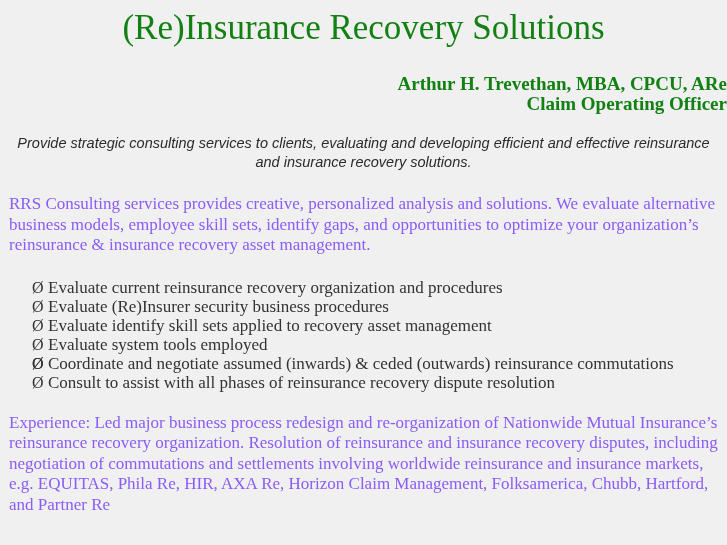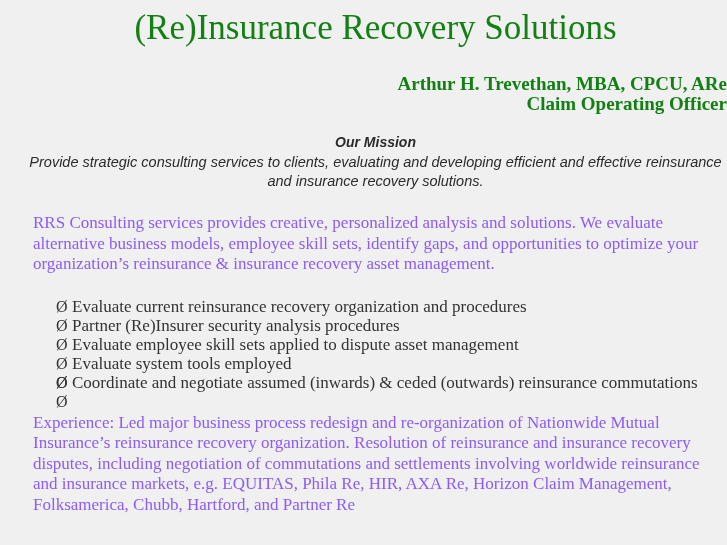--- a/index.html
+++ b/index.html
@@ -13,21 +13,20 @@
     background: #f0f0f0;
     font-family: "Liberation Serif", "DejaVu Serif", serif;
     color: #333333;
   }
   .page {
     position: relative;
     width: 727px;
     height: 528px;
     box-sizing: border-box;
     overflow: hidden;
-    padding-left: 24px;
   }
 
   
   .company-title {
     text-align: center;
     color: #128012;
     font-family: "Liberation Serif", "DejaVu Serif", serif;
     font-size: 35px;
     font-weight: 400;
     line-height: 1.15;
@@ -117,50 +116,50 @@
 <div class="page">
 
   <h1 class="company-title">(Re)Insurance Recovery Solutions</h1>
 
   <div class="person-block">
     <span class="person-name">Arthur H. Trevethan, MBA, CPCU, ARe</span>
     <span class="person-role">Claim Operating Officer</span>
   </div>
 
   <div class="mission-block">
-    <div class="mission-heading">Our Mission</div>
     <div class="mission-text">Provide strategic consulting services to clients, evaluating and developing efficient and effective reinsurance and insurance recovery solutions.</div>
   </div>
 
   <p class="body-paragraph" id="intro-paragraph">RRS Consulting services provides creative, personalized analysis and solutions. We evaluate alternative business models, employee skill sets, identify gaps, and opportunities to optimize your organization’s reinsurance &amp; insurance recovery asset management.</p>
 
   <ul class="service-list">
     <li>
       <span class="bullet-glyph">Ø</span>
       <span>Evaluate current reinsurance recovery organization and procedures</span>
     </li>
     <li>
       <span class="bullet-glyph">Ø</span>
-      <span>Partner (Re)Insurer security analysis procedures</span>
+      <span>Evaluate (Re)Insurer security business procedures</span>
     </li>
     <li>
       <span class="bullet-glyph">Ø</span>
-      <span>Evaluate employee skill sets applied to dispute asset management</span>
+      <span>Evaluate identify skill sets applied to recovery asset management</span>
     </li>
     <li>
       <span class="bullet-glyph">Ø</span>
       <span>Evaluate system tools employed</span>
     </li>
     <li>
       <span class="bullet-glyph">Ø</span>
     </li>
     <li>
       <span class="bullet-glyph">Ø</span>
       <span>Coordinate and negotiate assumed (inwards) &amp; ceded (outwards) reinsurance commutations</span>
     </li>
     <li>
       <span class="bullet-glyph">Ø</span>
+      <span>Consult to assist with all phases of reinsurance recovery dispute resolution</span>
     </li>
   </ul>
 
   <p class="body-paragraph" id="experience-paragraph">Experience: Led major business process redesign and re-organization of Nationwide Mutual Insurance’s reinsurance recovery organization. Resolution of reinsurance and insurance recovery disputes, including negotiation of commutations and settlements involving worldwide reinsurance and insurance markets, e.g. EQUITAS, Phila Re, HIR, AXA Re, Horizon Claim Management, Folksamerica, Chubb, Hartford, and Partner Re</p>
 
 </div>
 
 </body></html>

